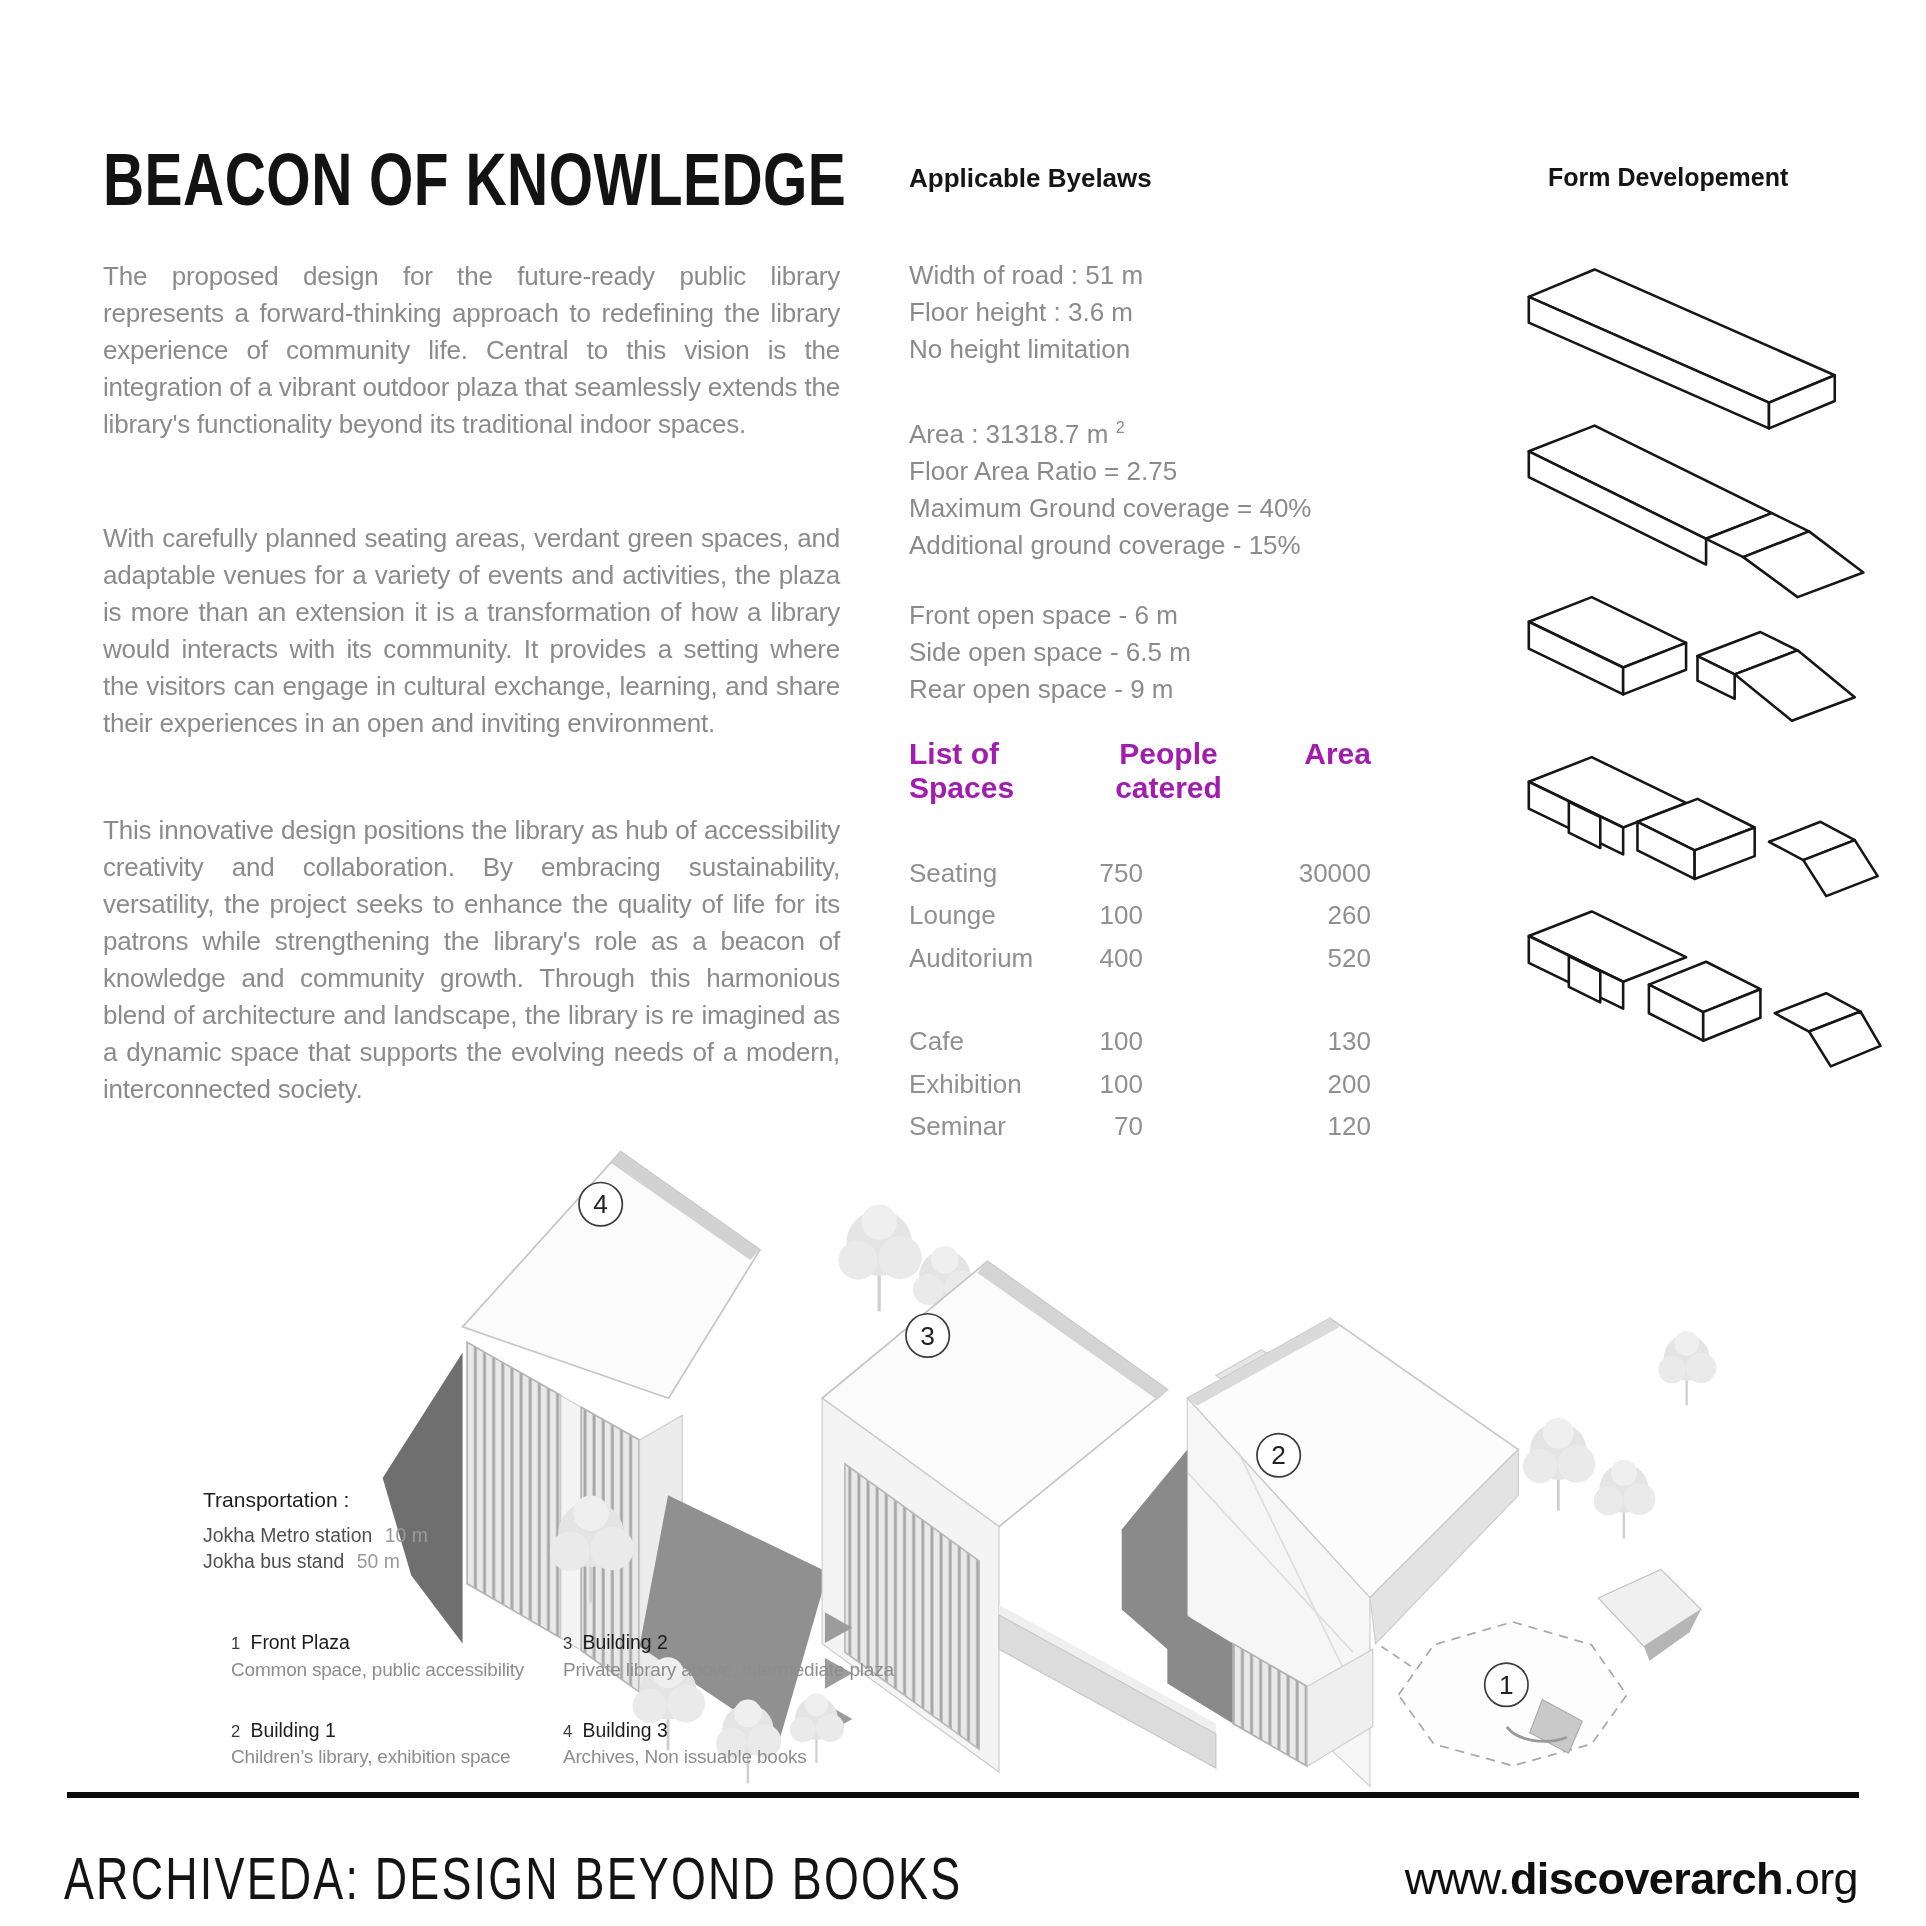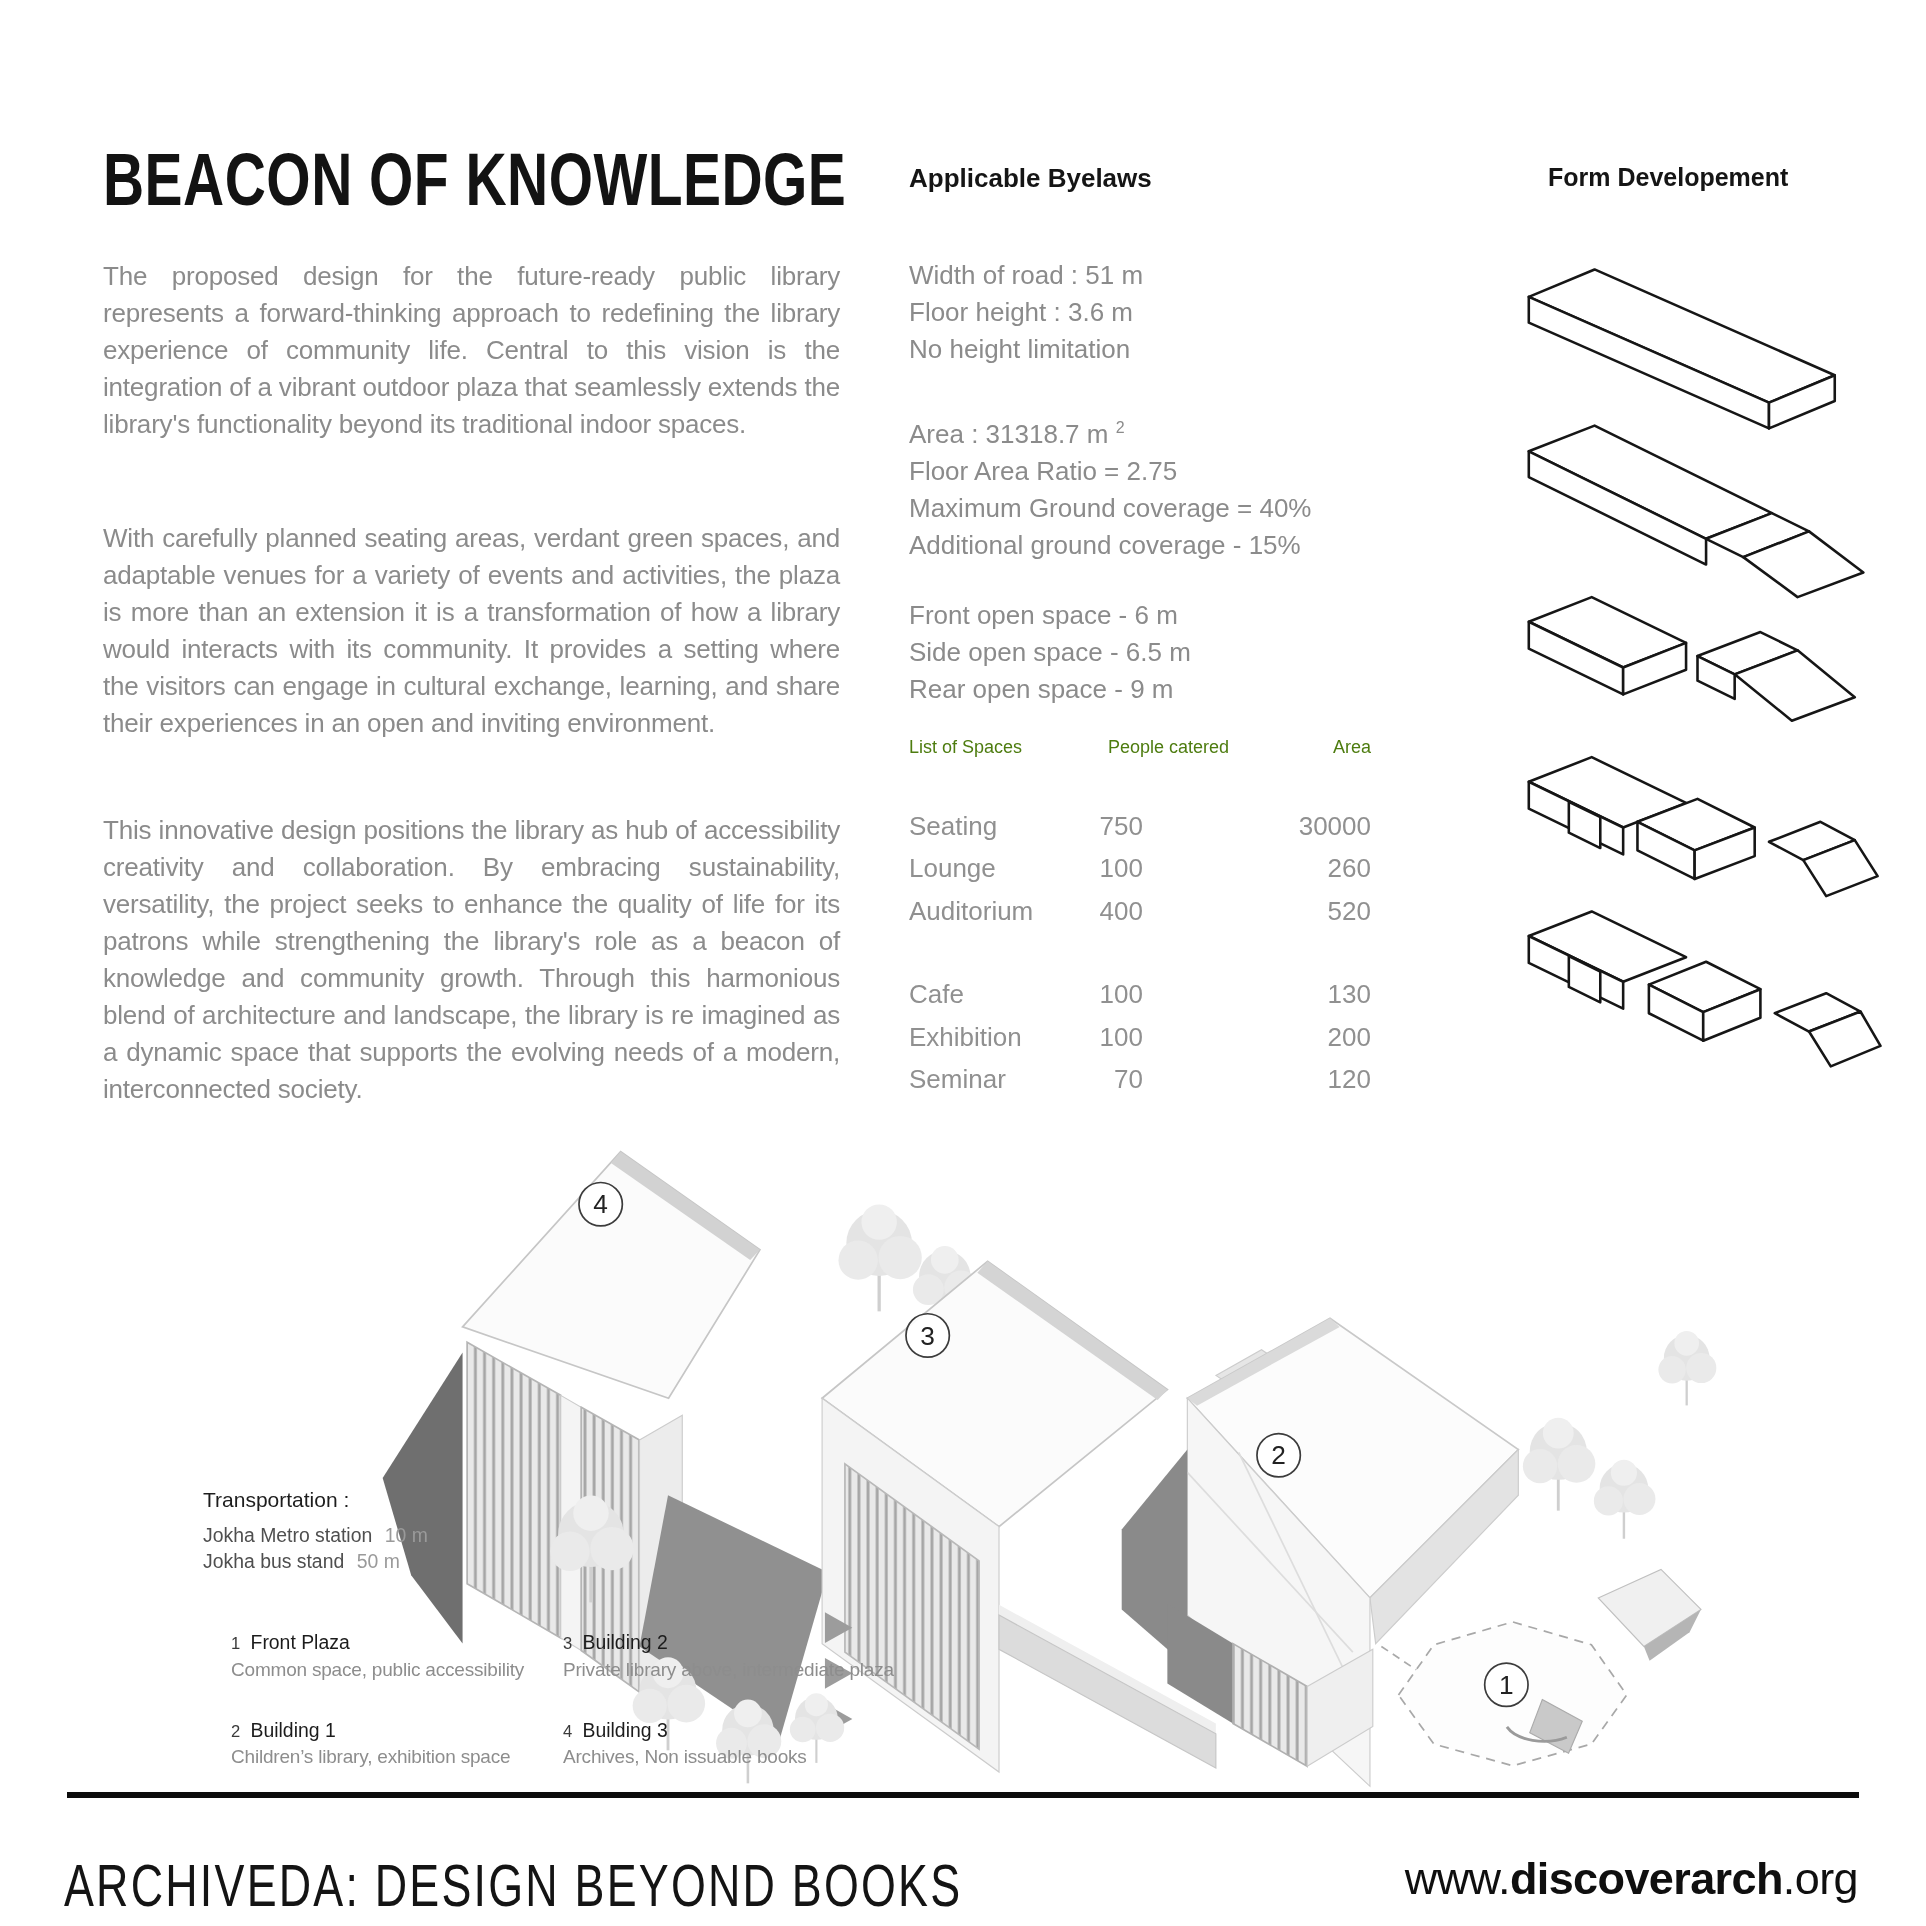--- a/index.html
+++ b/index.html
@@ -20,21 +20,21 @@
     text-align:justify;letter-spacing:-0.2px;
   }
   .p1{top:258px;} .p2{top:520px;} .p3{top:812px;}
   
   .bye-head{left:909px;top:163px;font-size:26px;font-weight:600;color:#151515;}
   .bye-block{left:909px;font-size:26px;line-height:37px;color:#8b8b8b;white-space:nowrap;}
   .bb1{top:257px;} .bb2{top:409px;} .bb3{top:597px;}
   .bye-block sup{font-size:16px;color:#8b8b8b;}
   
   .spaces{left:909px;top:737px;width:462px;}
-  .sp-head{display:grid;grid-template-columns:171px 177px 114px;font-size:18px;font-weight:400;color:#4d7c0f;}
+  .sp-head{display:grid;grid-template-columns:171px 177px 114px;font-size:30px;font-weight:700;color:#a21caf;}
   .sp-head .c2{text-align:center;} .sp-head .c3{text-align:right;}
   .sp-row{display:grid;grid-template-columns:160px 74px 228px;font-size:26px;color:#909090;margin-top:11.4px;}
   .sp-row .c2,.sp-row .c3{text-align:right;}
   .sp-gap{height:41px;}
   .sp-body1{margin-top:53px;}
   
   .form-head{left:1548px;top:163px;font-size:25px;font-weight:600;color:#151515;}
   .figsvg{stroke:#161616;fill:#ffffff;stroke-width:4.5;stroke-linejoin:round;}
   
   .transport{left:203px;top:1488px;}
@@ -43,21 +43,21 @@
   .tr-item .val{color:#9a9a9a;font-weight:400;margin-left:12.6px;}
   
   .legend-col{width:342px;margin-left:28px;}
   .lg1{left:203px;top:1631px;} .lg2{left:535px;top:1631px;}
   .lg-item{margin-bottom:38px;}
   .lg-title{font-size:19.4px;color:#1c1c1c;font-weight:500;}
   .lg-num{font-size:16.6px;color:#3a3a3a;font-weight:400;margin-right:10.3px;}
   .lg-desc{font-size:19px;color:#8d8d8d;margin-top:4.6px;letter-spacing:-0.2px;}
   
   .rule{left:67px;top:1792px;width:1792px;height:6.3px;background:#0c0c0c;}
-  .foot-left{left:64px;top:1845px;font-size:59px;color:#141414;letter-spacing:2.9px;white-space:nowrap;margin-top:7px;}
+  .foot-left{left:64px;top:1845px;font-size:59px;color:#141414;letter-spacing:2.9px;white-space:nowrap;}
   .foot-right{right:68px;top:1853px;font-size:45px;color:#0f0f0f;letter-spacing:-0.6px;white-space:nowrap;}
   .foot-right b{font-weight:700;}
   svg{display:block;}
   .marker-circ{fill:rgba(255,255,255,.9);stroke:#3c3c3c;stroke-width:3;}
   .marker-txt{font-family:"Liberation Sans",sans-serif;font-size:46px;fill:#222;text-anchor:middle;}
 </style>
 </head>
 <body>
 
 <div class="board">

